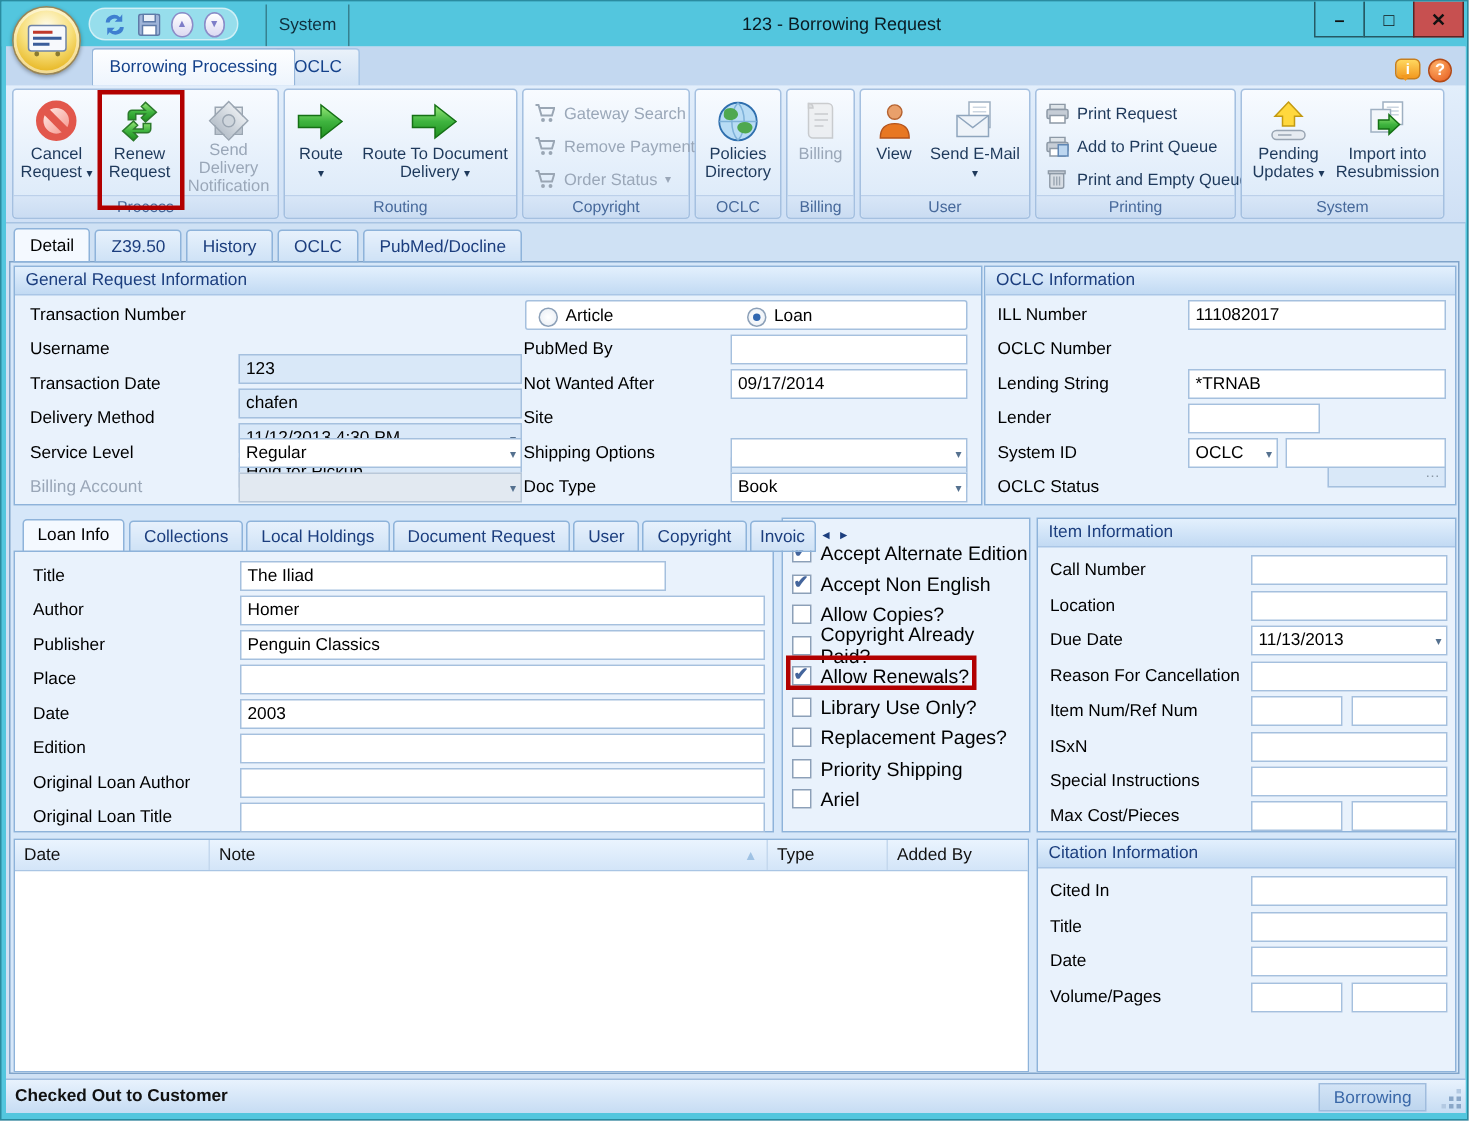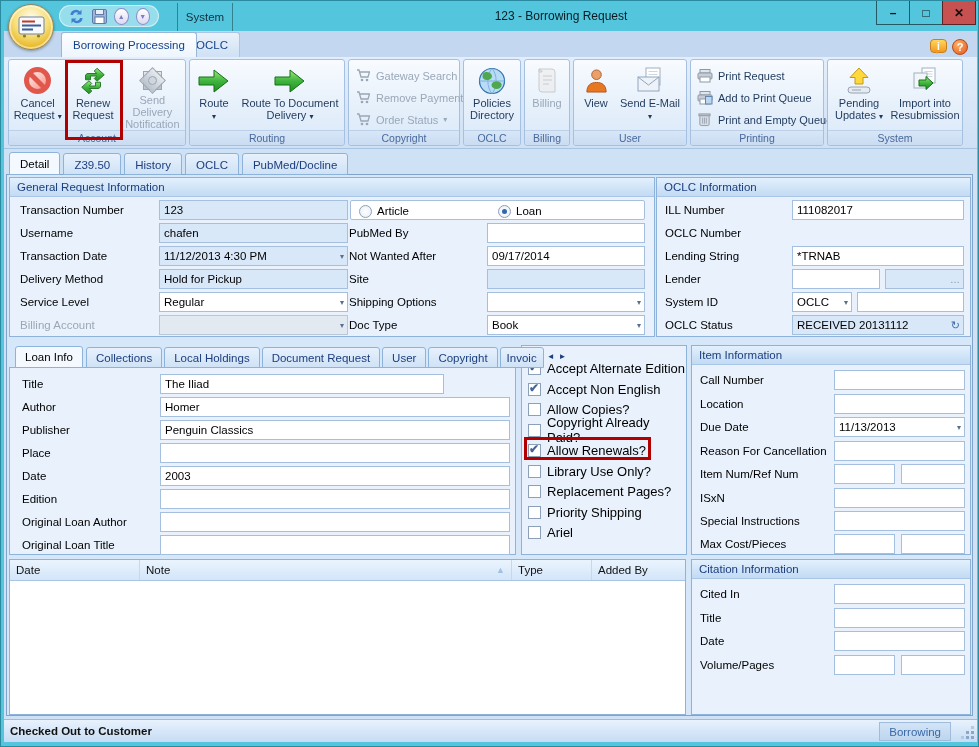--- a/index.html
+++ b/index.html
@@ -55,21 +55,21 @@
   .mtab.sel{background:#f4f9ff;color:#000;height:23px;}
   .content-frame{position:absolute;left:5px;top:173px;width:967px;height:542px;background:#d6e7f9;border:1px solid #7fa3c9;}
   
   .panel{position:absolute;background:#e9f2fc;border:1px solid #8eb3da;z-index:2;}
   .phead{height:19px;background:linear-gradient(#e3f0fd,#c2daf3);border-bottom:1px solid #aac6e6;color:#1c3e7e;font-size:11.5px;line-height:19px;padding-left:7px;}
   .frow{position:absolute;height:20px;left:0;right:0;}
   .flabel{position:absolute;font-size:11.5px;color:#000;line-height:20px;white-space:nowrap;}
   .flabel.dis{color:#9aa7b8;}
   .fi{position:absolute;height:20px;border:1px solid #a5c0de;background:#fff;font-size:11.5px;line-height:18px;padding:0 4px;color:#000;top:0;}
   .fi .val{white-space:nowrap;overflow:hidden;}
-  .fi.ro{background:#d9e8f8;}
+  .fi.ro{background:#d9e8f8;margin-top:36px;}
   .fi.dis{background:#e2e9f1;border-color:#b9c8d9;}
   .arr{position:absolute;right:3px;top:2px;font-size:8px;color:#55718f;line-height:16px;}
   .arr.big{font-size:11px;color:#3a68a8;top:1px;}
   .radio-strip{background:#fff;border:1px solid #a5c0de;border-radius:2px;}
   .radio{position:absolute;top:2px;display:flex;align-items:center;gap:5px;font-size:11.5px;height:16px;}
   .circ{width:13px;height:13px;border-radius:50%;background:radial-gradient(#fff,#e7edf4);border:1px solid #8ca0b8;position:relative;}
   .radio .circ.on::after{content:"";position:absolute;inset:3px;border-radius:50%;background:#2f66b0;}
   .cb{position:absolute;left:6px;display:flex;align-items:center;gap:6px;height:20px;font-size:13px;}
   .box{width:13px;height:13px;background:#fff;border:1px solid #8ca0b8;position:relative;}
   .box.on::after{content:"✔";position:absolute;left:0px;top:-3px;font-size:12px;font-weight:bold;color:#44659c;}
@@ -171,21 +171,21 @@
         <div class="rtext"><span>Renew Request</span></div>
       </div>
       <div class="rbtn disabled" style="width:64px">
         <div class="ricon">
             <span class="ic-burst">
               <i></i>
             </span>
           </div>
         <div class="rtext"><span>Send Delivery Notification</span></div>
       </div>
-      <div class="glabel">Account</div>
+      <div class="glabel">Process</div>
     </div>
 
     <div class="rgroup" style="width:156px">
       <div class="rbtn" style="width:46px">
         <div class="ricon">
           <svg width="32" height="28" viewBox="0 0 32 28">
               <polygon points="1,10 16,10 16,3 30,14 16,25 16,18 1,18" fill="url(#garr)" stroke="#157015"></polygon>
             </svg>
         </div>
         <div class="rtext"><span>Route</span><br><span class="dd">▾</span></div>

